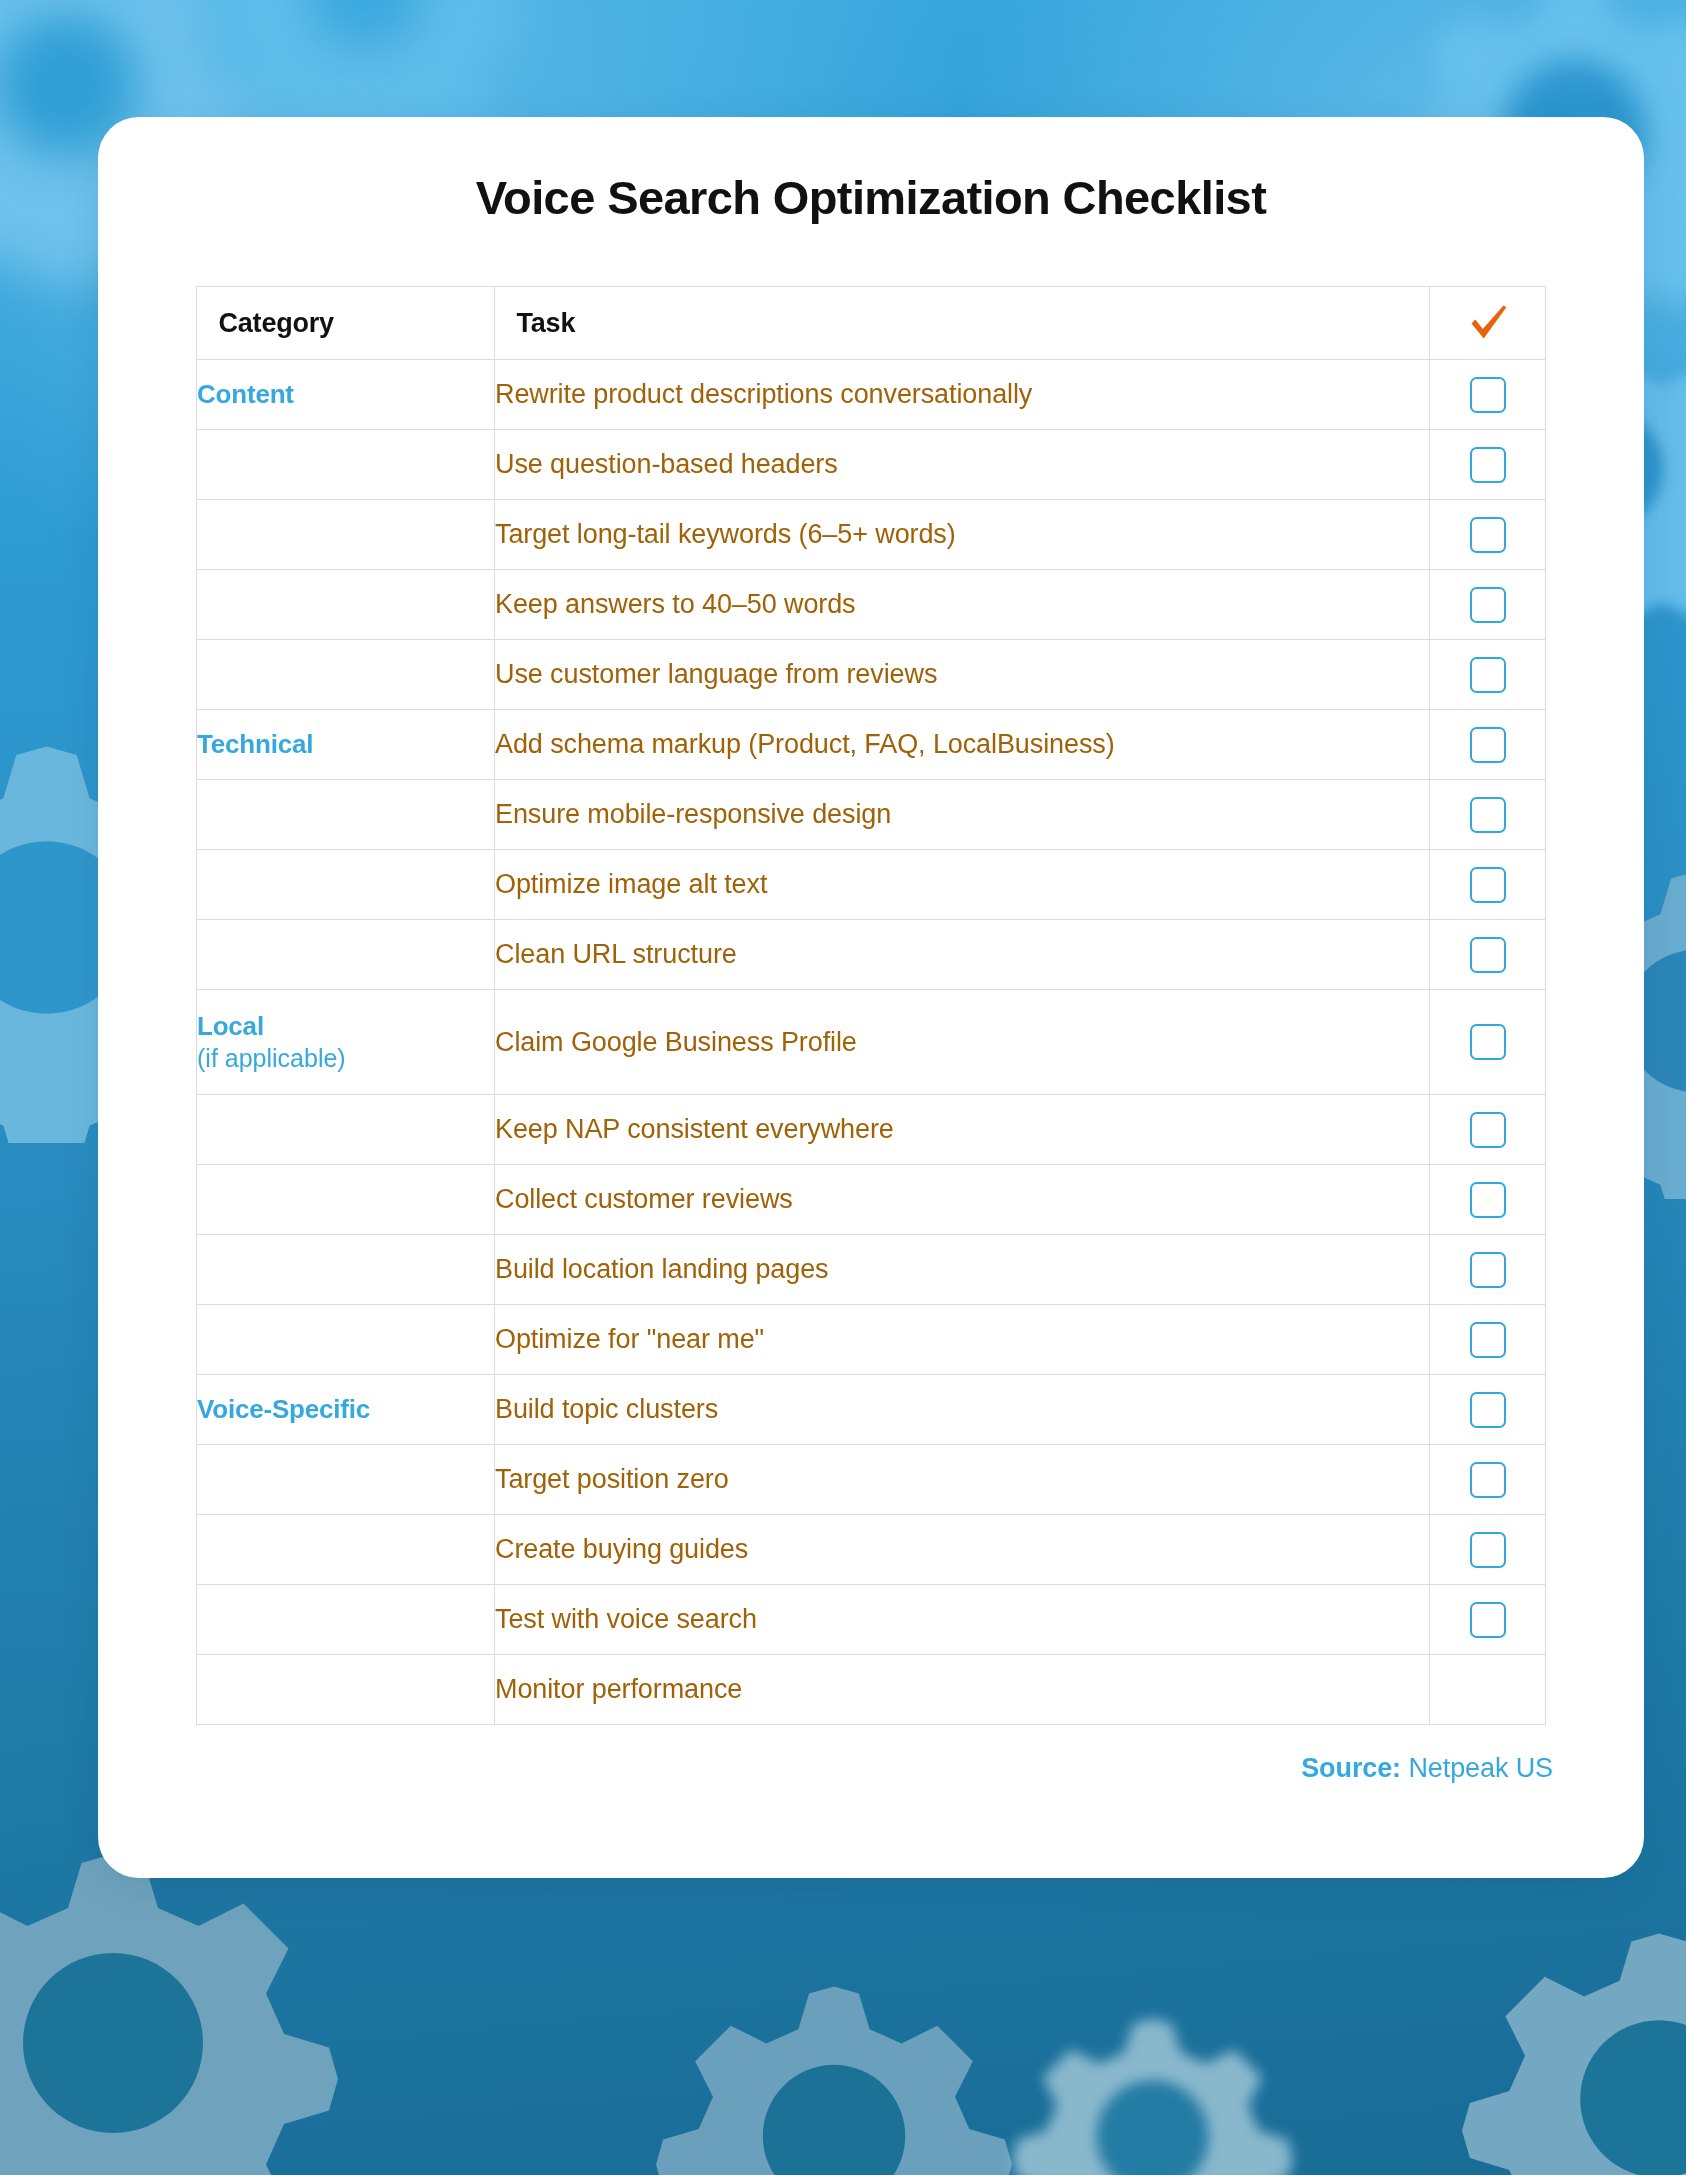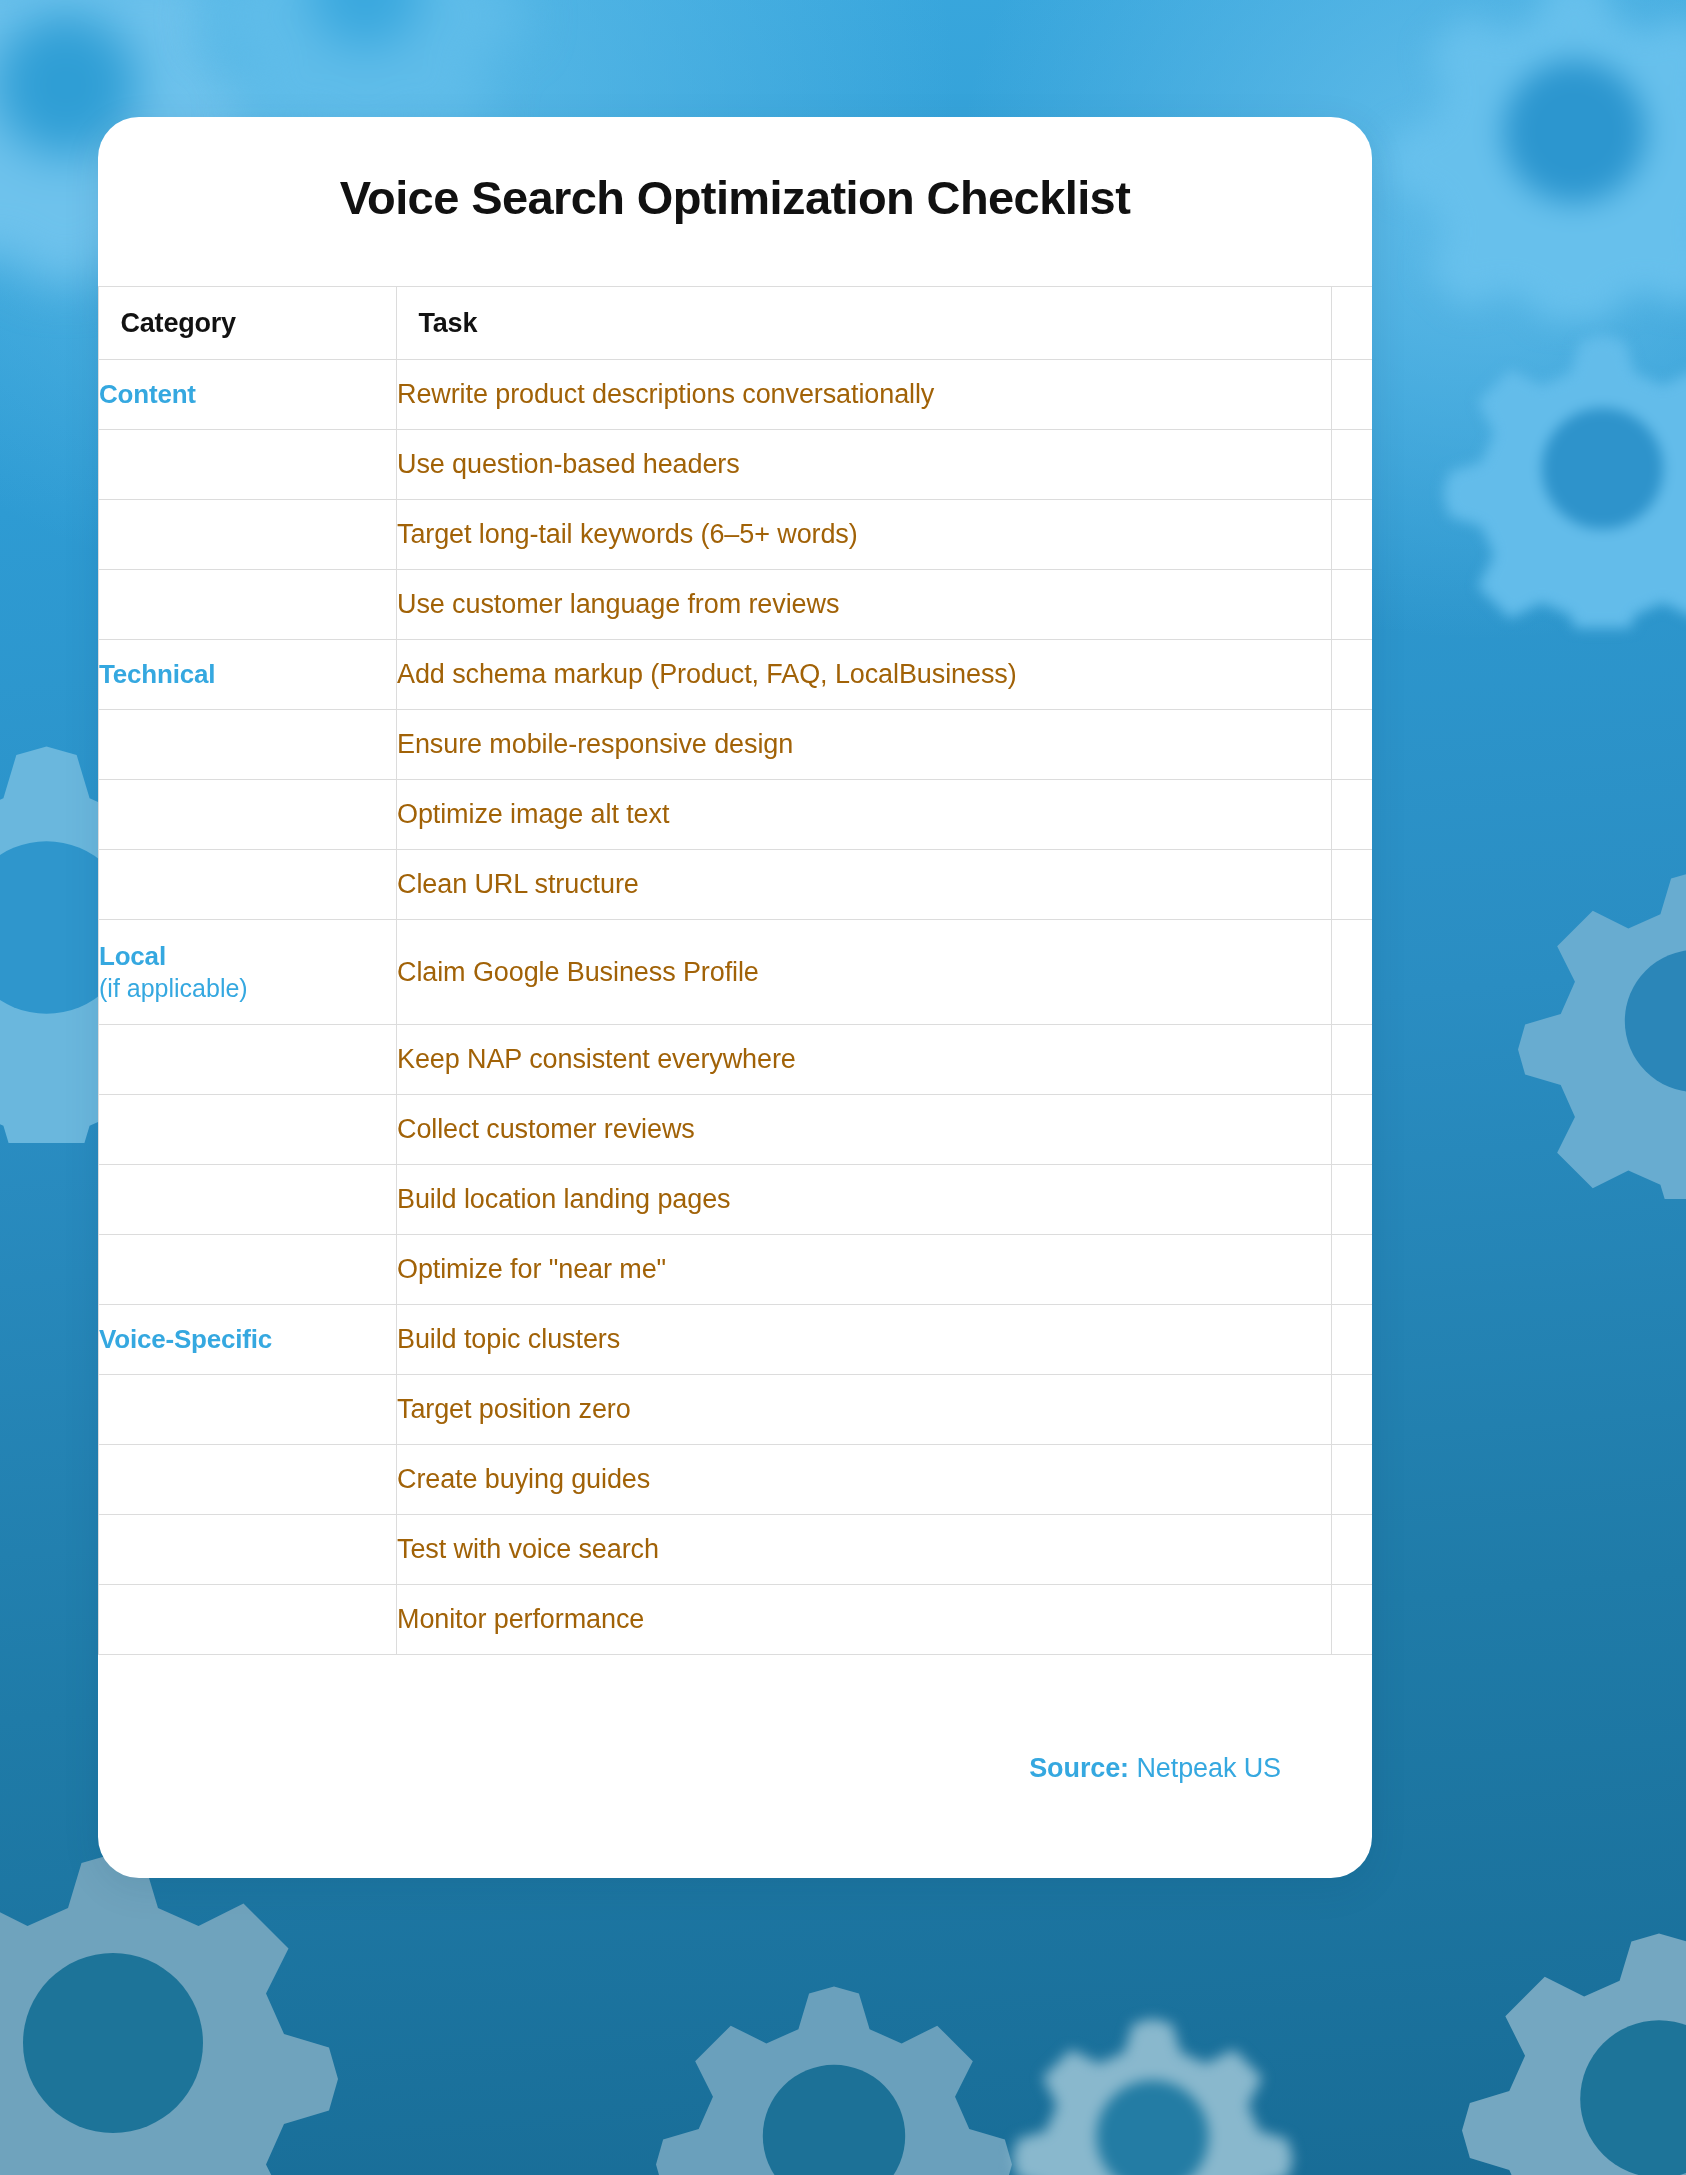--- a/index.html
+++ b/index.html
@@ -35,21 +35,21 @@
 
   .blur-lg  { filter: blur(24px); }
   .blur-md  { filter: blur(15px); }
   .blur-sm  { filter: blur(6.6px); }
 
   
   #card {
     position: absolute;
     left: 98px;
     top: 117px;
-    width: 1274px;
+    width: 1546px;
     height: 1761px;
     background: #ffffff;
     border-radius: 41px;
     z-index: 5;
     box-shadow: 0 9.4px 37px rgba(10,60,90,0.10);
     overflow: hidden;
   }
 
   #page-title {
     text-align: center;
@@ -264,20 +264,25 @@
           <td class="task-cell">Use question-based headers</td>
           <td class="check-cell"><span class="checkbox"></span></td>
         </tr>
         <tr>
           <td class="cat-cell"></td>
           <td class="task-cell">Target long-tail keywords (6–5+ words)</td>
           <td class="check-cell"><span class="checkbox"></span></td>
         </tr>
         <tr>
           <td class="cat-cell"></td>
+          <td class="task-cell">Keep answers to 40–50 words</td>
+          <td class="check-cell"><span class="checkbox"></span></td>
+        </tr>
+        <tr>
+          <td class="cat-cell"></td>
           <td class="task-cell">Use customer language from reviews</td>
           <td class="check-cell"><span class="checkbox"></span></td>
         </tr>
         <tr>
           <td class="cat-cell">
             <span class="cat-main">Technical</span>
           </td>
           <td class="task-cell">Add schema markup (Product, FAQ, LocalBusiness)</td>
           <td class="check-cell"><span class="checkbox"></span></td>
         </tr>

